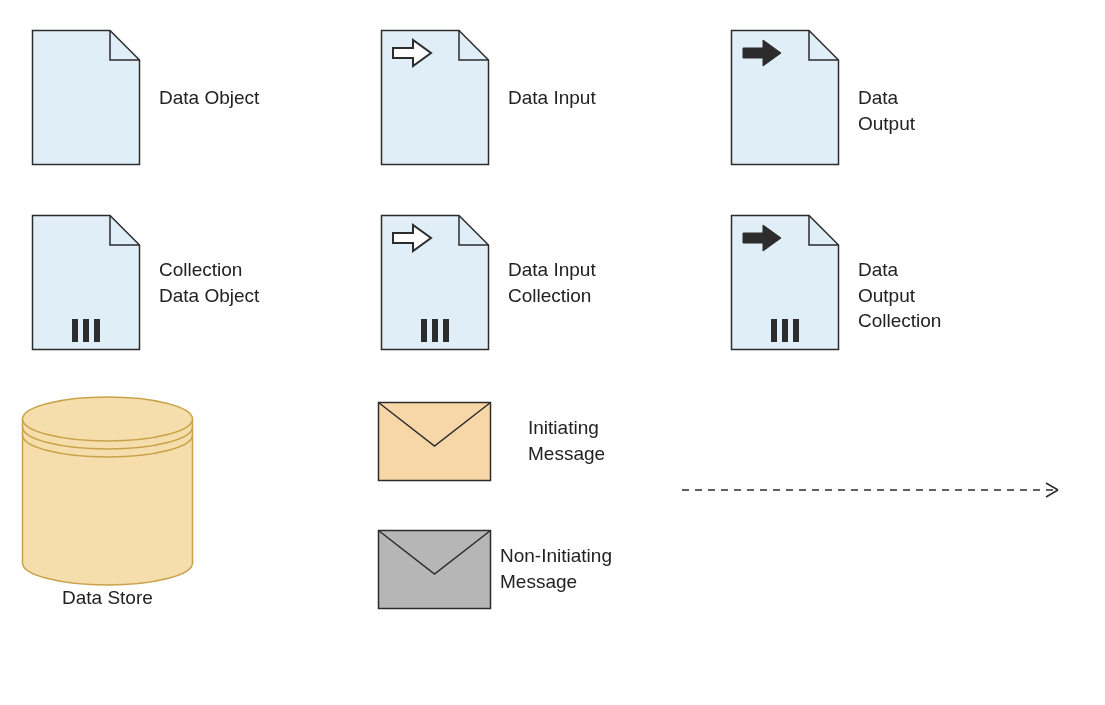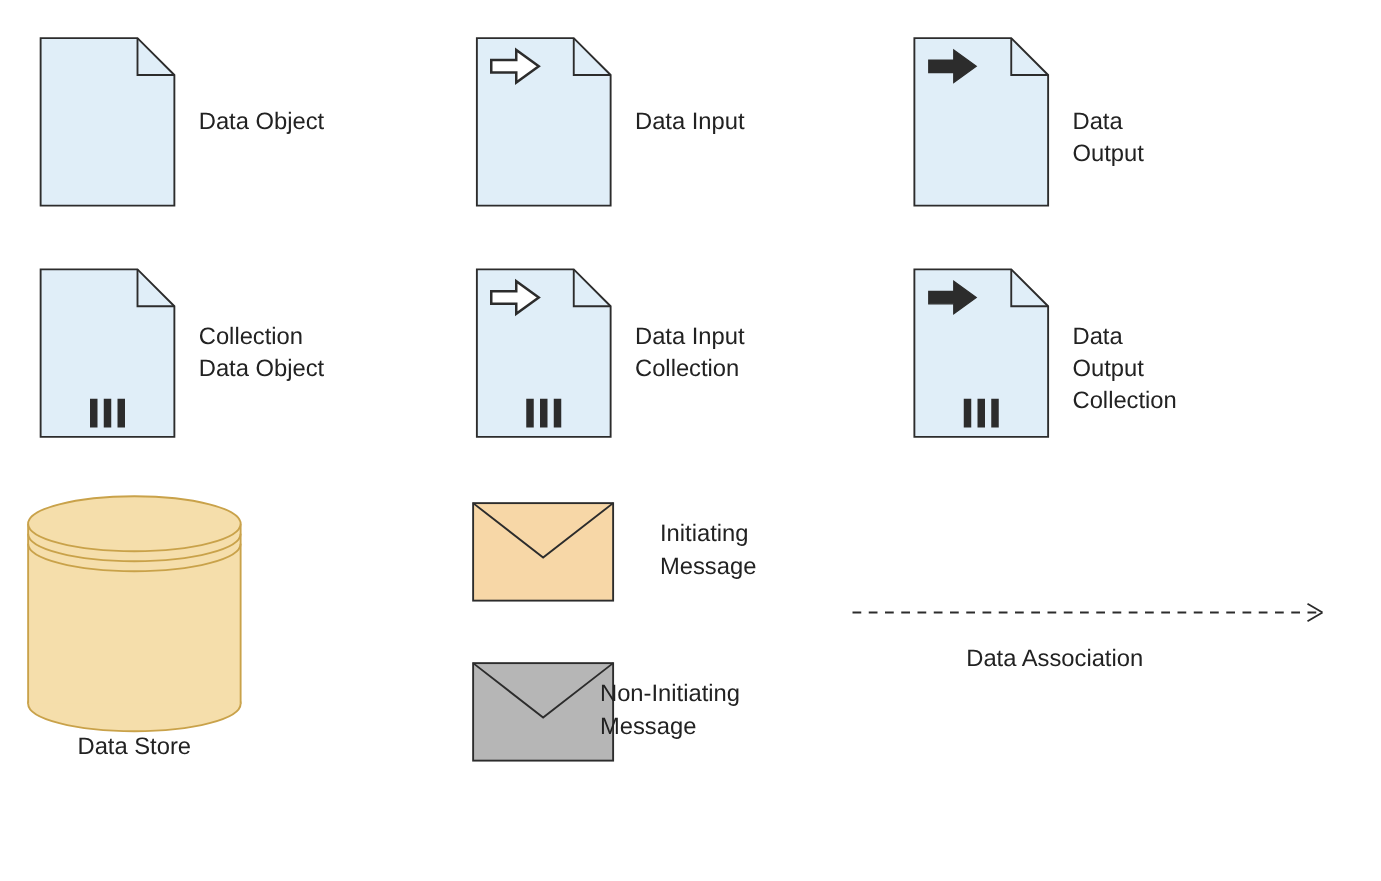--- a/index.html
+++ b/index.html
@@ -114,28 +114,25 @@
     <span>Initiating</span><br>
     <span>Message</span>
   </div>
 
   <div class="item" style="left:378px;top:530px;">
     <svg width="113" height="80">
       <rect x="0.5" y="0.5" width="112" height="78" fill="#b6b6b6" stroke="#2c2c2c" stroke-width="1.5"></rect>
       <path d="M0.5 0.5 L56.5 44 L112.5 0.5" fill="none" stroke="#2c2c2c" stroke-width="1.5"></path>
     </svg>
   </div>
-  <div class="item lbl" style="left:480px;top:543px;">
+  <div class="item lbl" style="left:500px;top:543px;">
     <span>Non-Initiating</span><br>
     <span>Message</span>
   </div>
 
   <div class="item" style="left:680px;top:480px;">
     <svg width="395" height="20">
       <line x1="2" y1="10" x2="378" y2="10" stroke="#2c2c2c" stroke-width="1.5" stroke-dasharray="7 6"></line>
       <path d="M378 10 L366 3 M378 10 L366 17" fill="none" stroke="#2c2c2c" stroke-width="1.5"></path>
     </svg>
   </div>
-  <div class="item lbl" style="left:773px;top:515px;">
-    <span>Data Association</span>
-  </div>
 
 </div>
 
 </body></html>

